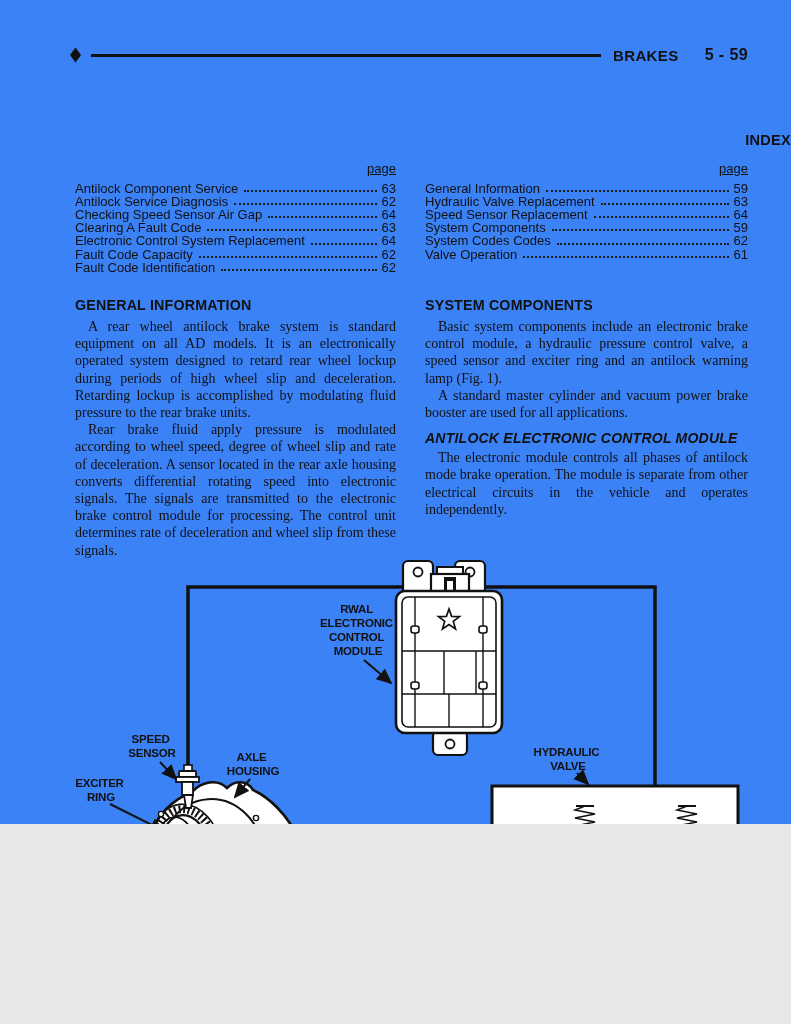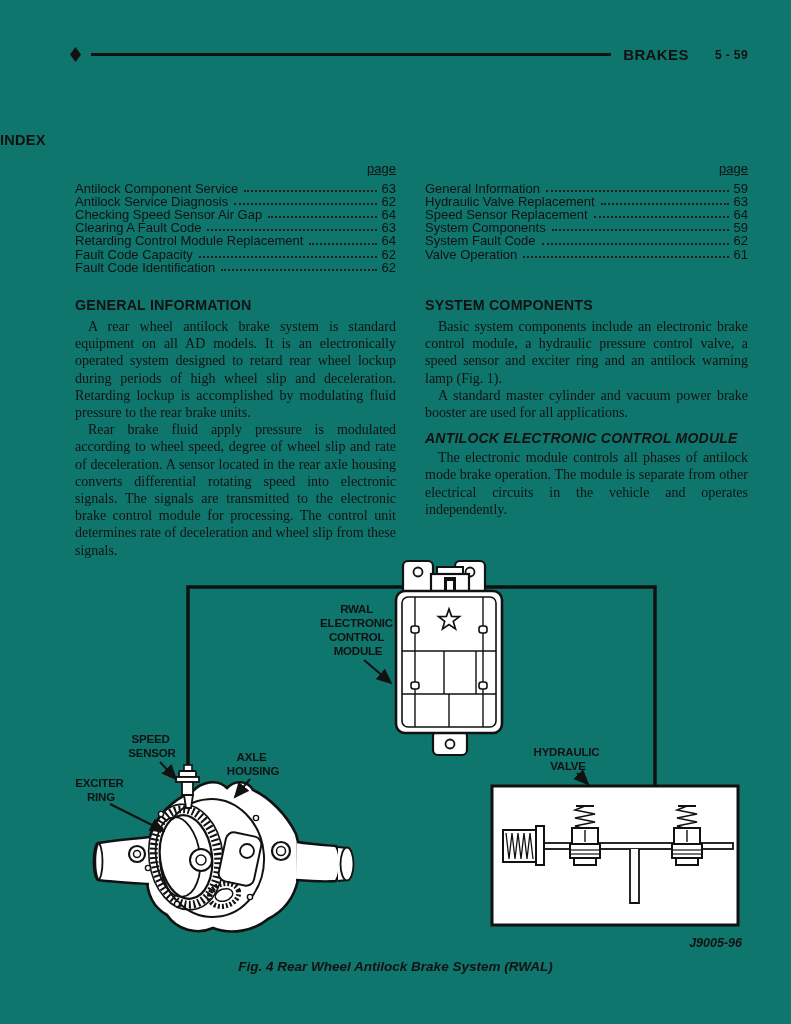--- a/index.html
+++ b/index.html
@@ -1,28 +1,28 @@
 <!DOCTYPE html>
 <html><head>
 <meta charset="utf-8">
 <style>
   html,body{margin:0;padding:0;background:#e8e8e8;}
-  .page{position:relative;width:791px;height:1024px;background:#0f766e;overflow:hidden;
+  .page{position:relative;width:791px;height:824px;background:#3b82f6;overflow:hidden;
         font-family:"Liberation Sans",sans-serif;color:#111;}
   
   .hdr{position:absolute;top:46px;left:70px;right:43px;display:flex;align-items:center;}
   .diamond{width:11px;height:15px;background:#111;
            clip-path:polygon(50% 0,100% 50%,50% 100%,0 50%);flex:0 0 auto;}
   .hdr-rule{flex:1;height:3px;background:#111;margin:0 12px 0 10px;}
   .hdr-section{font-weight:bold;font-size:15px;letter-spacing:.4px;}
-  .hdr-page{font-weight:bold;font-size:12px;margin-left:26px;letter-spacing:.4px;}
+  .hdr-page{font-weight:bold;font-size:16px;margin-left:26px;letter-spacing:.4px;}
   
   .title{position:absolute;top:86px;left:0;width:100%;text-align:center;
          font-weight:bold;font-size:17px;letter-spacing:.3px;}
-  .index-heading{position:absolute;top:132px;left:0;width:100%;text-align:left;
+  .index-heading{position:absolute;top:132px;left:0;width:100%;text-align:right;
          font-weight:bold;font-size:14.5px;letter-spacing:.3px;}
   
   .idx-col{position:absolute;top:162px;font-size:13px;line-height:13.1px;}
   .idx-col.l{left:75px;width:321px;}
   .idx-col.r{left:425px;width:323px;}
   .idx-pagehead{text-align:right;margin-bottom:7px;text-decoration:underline;}
   .idx-row{display:flex;align-items:flex-end;white-space:nowrap;}
   .idx-dots{flex:1;border-bottom:2px dotted #1c1c1c;margin:0 5px 3px 6px;min-width:12px;}
   .idx-page{flex:0 0 auto;}
   
@@ -73,21 +73,21 @@
         <span>Checking Speed Sensor Air Gap</span>
         <span class="idx-dots"></span>
         <span class="idx-page">64</span>
       </div>
     <div class="idx-row">
         <span>Clearing A Fault Code</span>
         <span class="idx-dots"></span>
         <span class="idx-page">63</span>
       </div>
     <div class="idx-row">
-        <span>Retarding Control Module Replacement</span>
+        <span>Electronic Control System Replacement</span>
         <span class="idx-dots"></span>
         <span class="idx-page">64</span>
       </div>
     <div class="idx-row">
         <span>Fault Code Capacity</span>
         <span class="idx-dots"></span>
         <span class="idx-page">62</span>
       </div>
     <div class="idx-row">
         <span>Fault Code Identification</span>
@@ -112,21 +112,21 @@
         <span>Speed Sensor Replacement</span>
         <span class="idx-dots"></span>
         <span class="idx-page">64</span>
       </div>
     <div class="idx-row">
         <span>System Components</span>
         <span class="idx-dots"></span>
         <span class="idx-page">59</span>
       </div>
     <div class="idx-row">
-        <span>System Fault Code</span>
+        <span>System Codes Codes</span>
         <span class="idx-dots"></span>
         <span class="idx-page">62</span>
       </div>
     <div class="idx-row">
         <span>Valve Operation</span>
         <span class="idx-dots"></span>
         <span class="idx-page">61</span>
       </div>
   </div>
 

